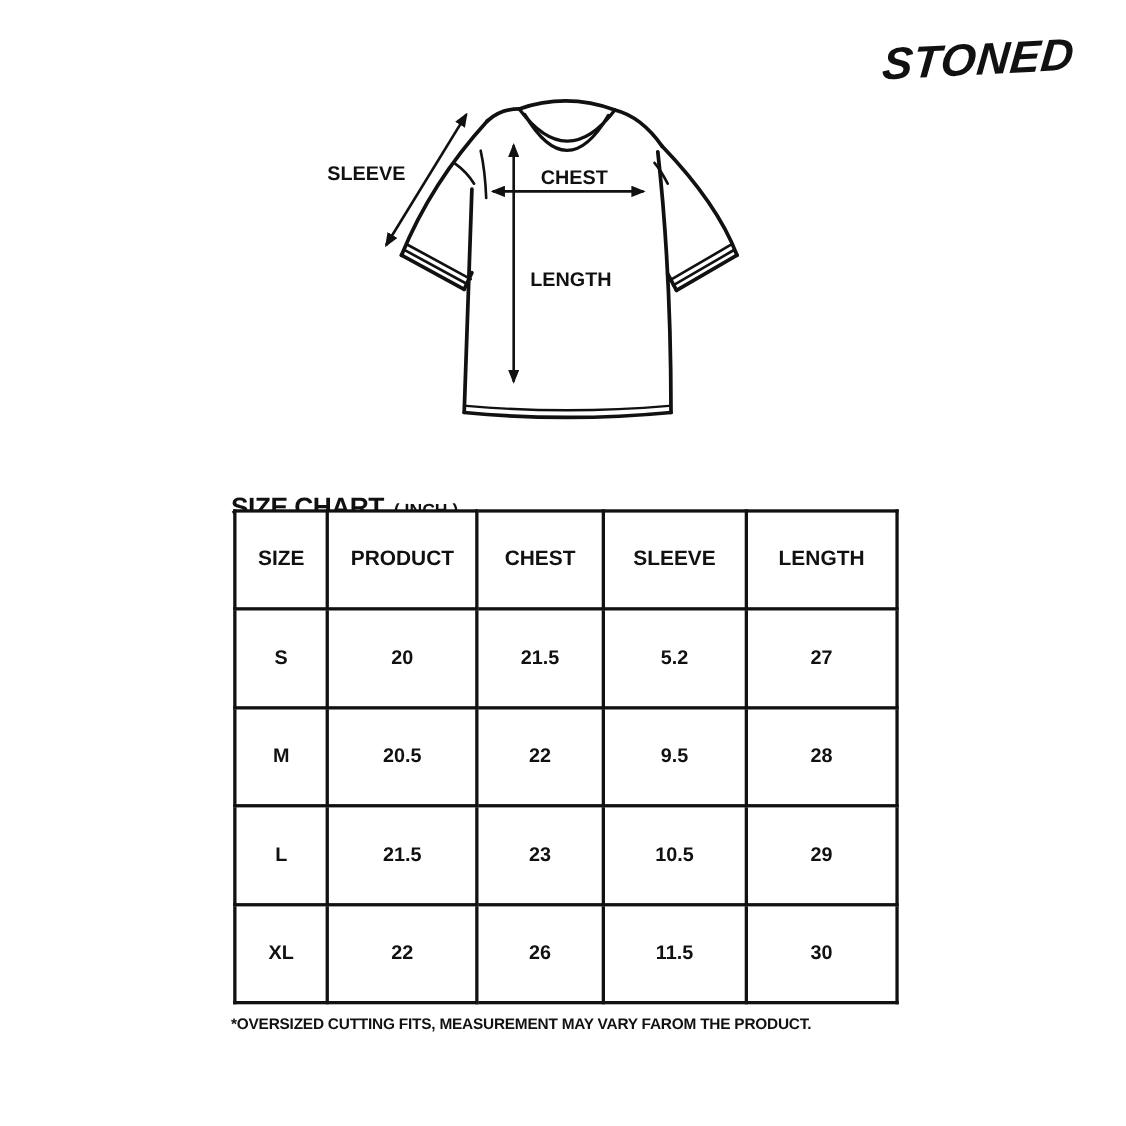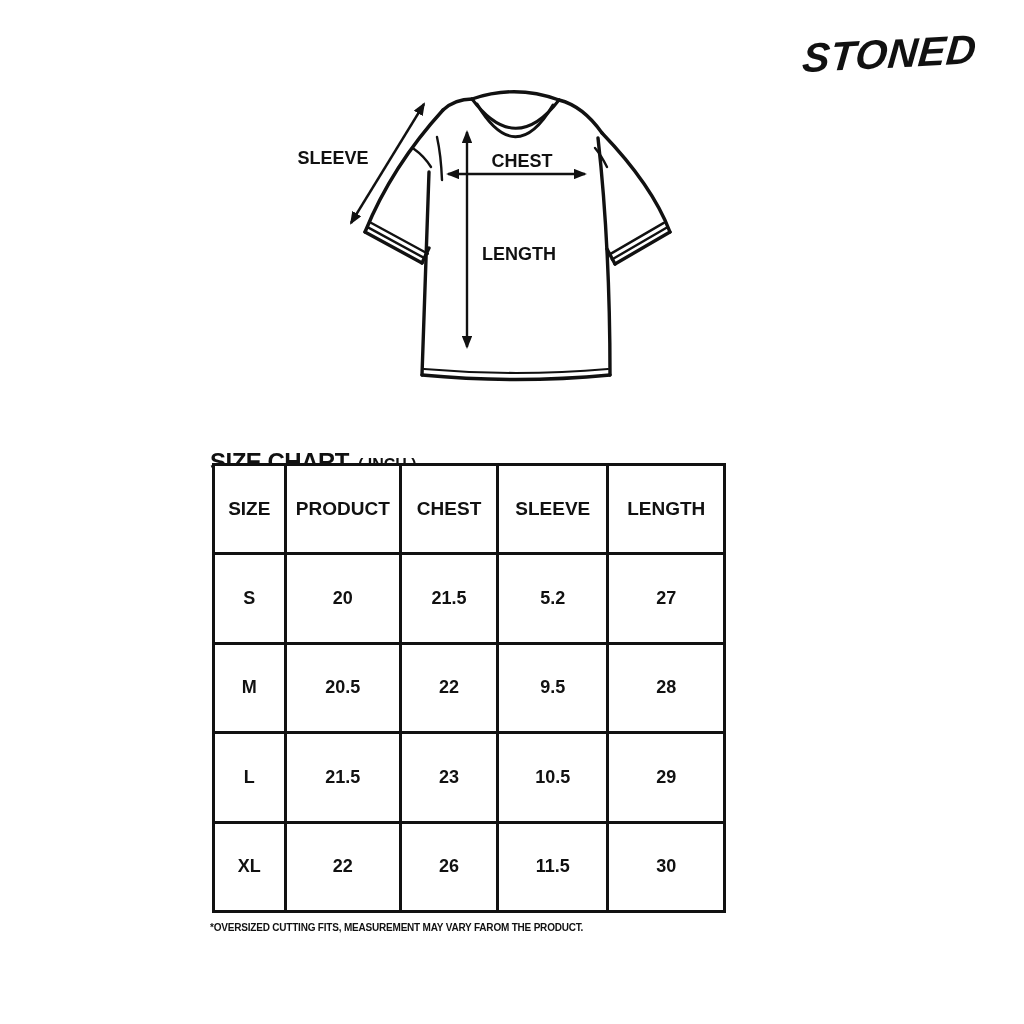--- a/index.html
+++ b/index.html
@@ -20,34 +20,34 @@
   .diagram svg{display:block;width:430px;height:330px;}
   .diagram text{font-family:"Liberation Sans",sans-serif;font-weight:bold;fill:#111;}
   
   .chart-title{
     position:absolute;left:210px;top:424px;display:flex;align-items:baseline;gap:9px;
   }
   .chart-title .main{font-size:24px;font-weight:bold;letter-spacing:-0.5px;}
   .chart-title .unit{font-size:16px;font-weight:bold;margin-top:32px;}
   
   table.size-table{
-    position:absolute;left:212px;top:463px;width:514px;height:450px;
+    position:absolute;left:212px;top:463px;width:605px;height:450px;
     border-collapse:collapse;table-layout:fixed;
   }
   table.size-table th,table.size-table td{
     border:3px solid #111;text-align:center;vertical-align:middle;
     font-weight:bold;color:#111;background:#fff;padding:0;
   }
   table.size-table th{font-size:19px;}
   table.size-table td{font-size:18px;}
   table.size-table tr{height:75px;}
   
   .footnote{
     position:absolute;left:210px;top:922px;
-    font-size:10px;font-weight:bold;letter-spacing:-0.2px;color:#111;
+    font-size:14px;font-weight:bold;letter-spacing:-0.2px;color:#111;
   }
 </style>
 </head>
 <body>
 
 <div id="canvas">
 
   <div class="logo">STONED</div>
 
   <div class="diagram">

